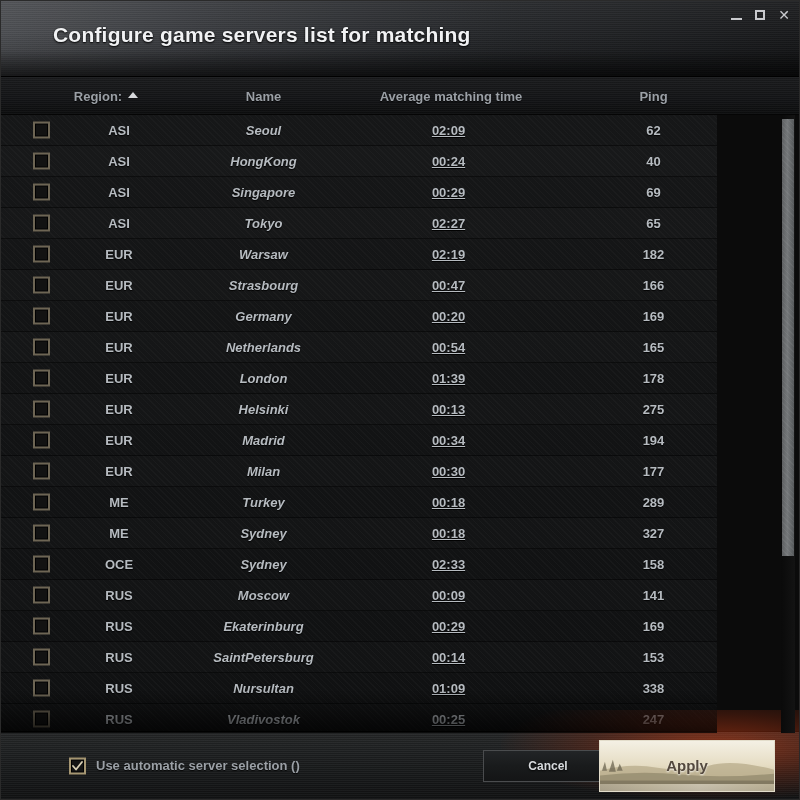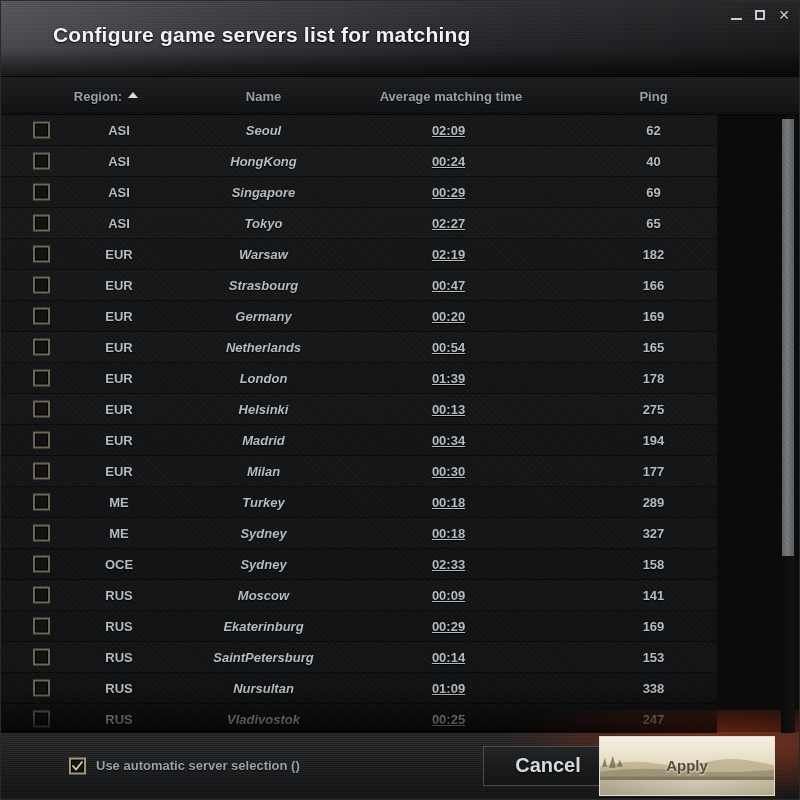--- a/index.html
+++ b/index.html
@@ -178,32 +178,32 @@
   }
   .cb-checked svg { display:block; }
   #auto-label {
     font-size:13px; font-weight:bold; color:#9ba0a6;
     text-shadow:0 1px 1px rgba(0,0,0,0.85);
     white-space:nowrap;
   }
 
   #cancel-btn {
     position:absolute; right:188px; top:50%; transform:translateY(-50%);
-    width:130px; height:40px;
+    width:130px; height:32px;
     display:flex; align-items:center; justify-content:center;
     background:linear-gradient(180deg,#222426 0%,#191b1c 50%,#141516 100%);
     border:1px solid #4a4c4e;
-    color:#d7dadd; font-size:20px; font-weight:bold;
+    color:#d7dadd; font-size:12px; font-weight:bold;
     text-shadow:0 1px 2px rgba(0,0,0,0.9);
     cursor:pointer;
   }
 
   #apply-btn {
     position:absolute; right:26px; top:50%; transform:translateY(-50%);
-    width:176px; height:60px;
+    width:176px; height:52px;
     display:flex; align-items:center; justify-content:center;
     border:1px solid #e3ddcb;
     cursor:pointer; overflow:hidden;
     background:
       linear-gradient(180deg, rgba(240,236,220,0.92) 0%, rgba(226,219,196,0.55) 38%, rgba(196,184,150,0.40) 62%, rgba(150,140,116,0.55) 100%),
       linear-gradient(95deg,#b9b2a0 0%,#d9d2bd 30%,#efeade 58%,#d2c9ae 100%);
   }
   #apply-btn .hills {
     position:absolute; inset:0; pointer-events:none;
   }

